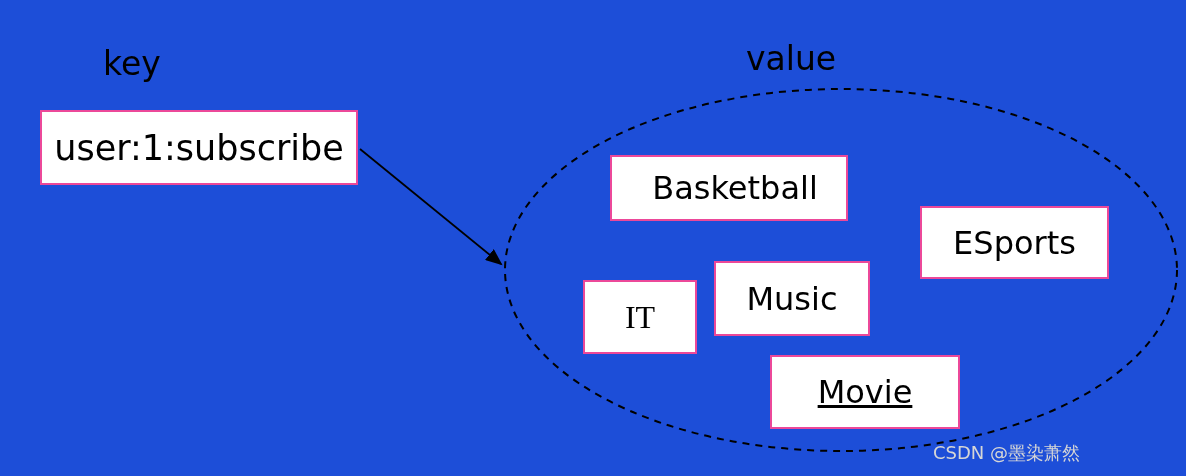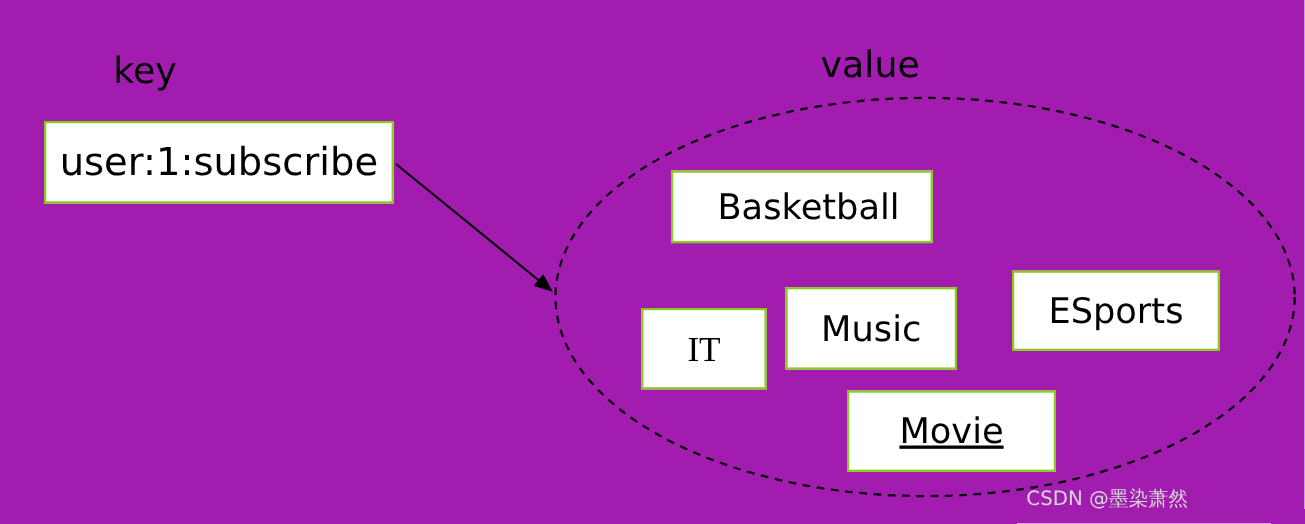--- a/index.html
+++ b/index.html
@@ -5,54 +5,54 @@
   * { margin: 0; padding: 0; box-sizing: border-box; }
   html, body {
     background: #ffffff;
     font-family: "DejaVu Sans", "Liberation Sans", sans-serif;
     color: #000000;
   }
   .canvas {
     position: relative;
     width: 1186px;
     height: 476px;
-    background: #a21caf;
+    background: #1d4ed8;
     overflow: hidden;
   }
   .svg-layer {
     position: absolute;
     left: 0; top: 0;
     width: 1186px;
     height: 476px;
   }
   .label {
     position: absolute;
     font-size: 33px;
     color: #000000;
     white-space: nowrap;
   }
   .label-key   { left: 103px; top: 44px; }
   .label-value { left: 746px; top: 39px; width: 125px; text-align: left; }
   .node {
     position: absolute;
-    border: 2px solid #84cc16;
+    border: 2px solid #ec4899;
     background: #ffffff;
     display: flex;
     align-items: center;
     justify-content: center;
     font-size: 32px;
     white-space: nowrap;
   }
   .node-key {
     left: 40px; top: 110px;
     width: 318px; height: 75px;
     font-size: 35px;
   }
   .node-basketball { left: 610px; top: 155px; width: 238px; height: 66px; padding-left: 12px; }
-  .node-esports    { left: 920px; top: 206px; width: 189px; height: 73px; margin-top: 40px; }
+  .node-esports    { left: 920px; top: 206px; width: 189px; height: 73px; }
   .node-it         { left: 583px; top: 280px; width: 114px; height: 74px; font-family: Liberation Serif, serif; }
   .node-music      { left: 714px; top: 261px; width: 156px; height: 75px; }
   .node-movie      { left: 770px; top: 355px; width: 190px; height: 74px; text-decoration: underline; }
   .watermark {
     position: absolute;
     left: 933px; top: 441px;
     font-size: 18px;
     color: #d6d6d6;
     white-space: nowrap;
   }

